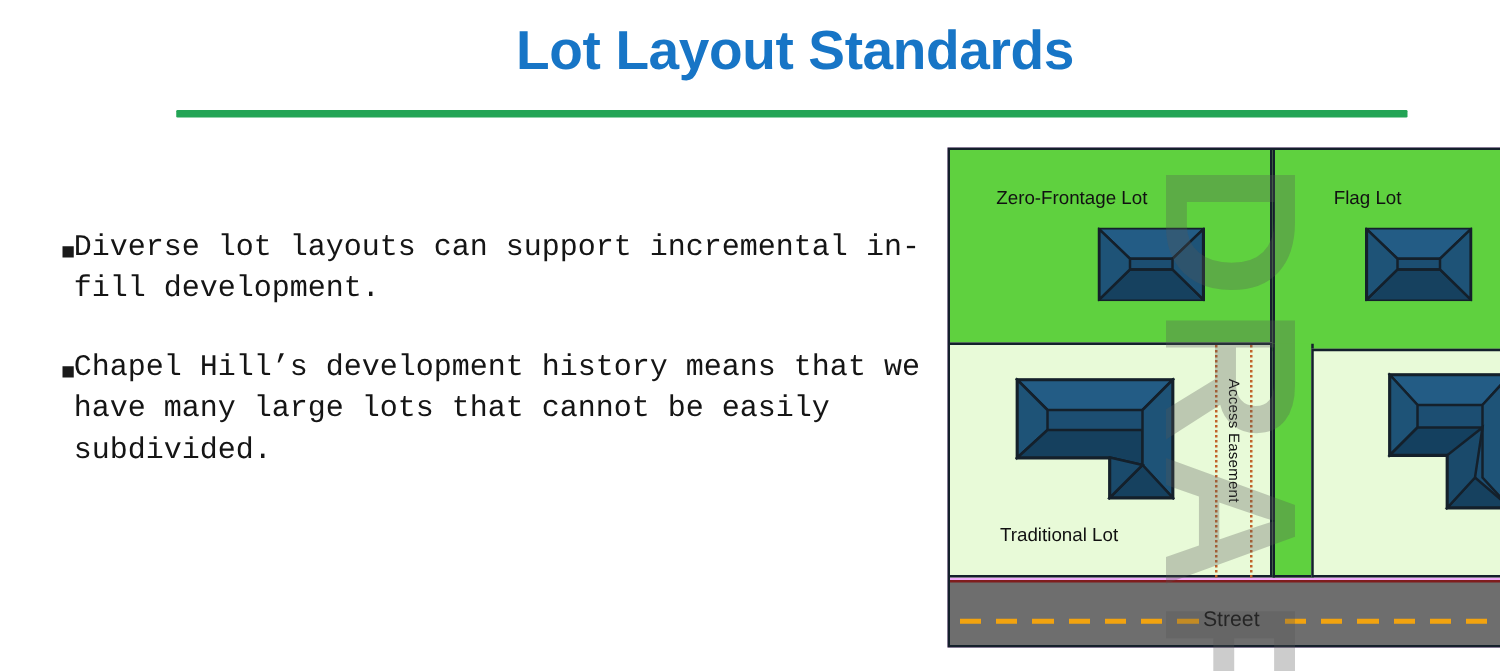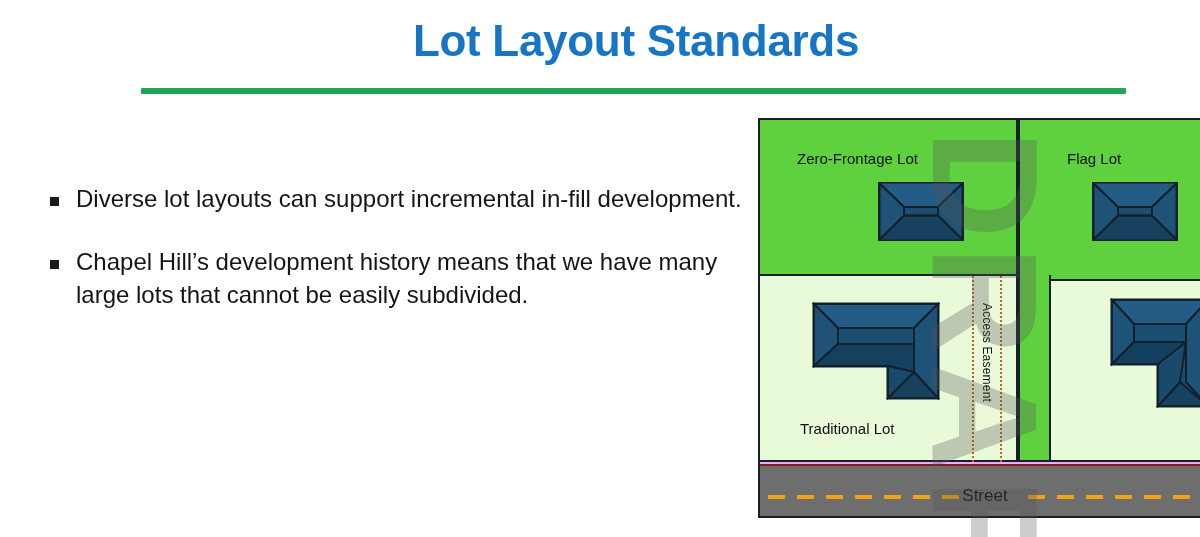--- a/index.html
+++ b/index.html
@@ -20,21 +20,21 @@
     position:absolute;left:105px;top:88px;width:985px;height:6px;
     background:#23A455;border-radius:1px;
   }
 
   
   .lead{
     position:absolute;left:14px;top:108px;width:700px;
     font-size:25px;font-weight:bold;color:#111;line-height:1.25;
   }
   .bullets{position:absolute;left:14px;top:182px;width:700px;}
-  .bullet{display:flex;gap:17px;margin-bottom:30px;}
+  .bullet{display:flex;margin-bottom:30px;font-family:Liberation Mono, monospace;}
   .bullet-mark{
     flex:0 0 auto;width:9px;height:9px;background:#1a1a1a;margin-top:15px;
   }
   .bullet-text{
     font-size:24px;color:#151515;line-height:1.38;font-weight:400;
   }
 
   
   #diagram{
     position:absolute;left:722px;top:118px;width:454px;height:400px;

